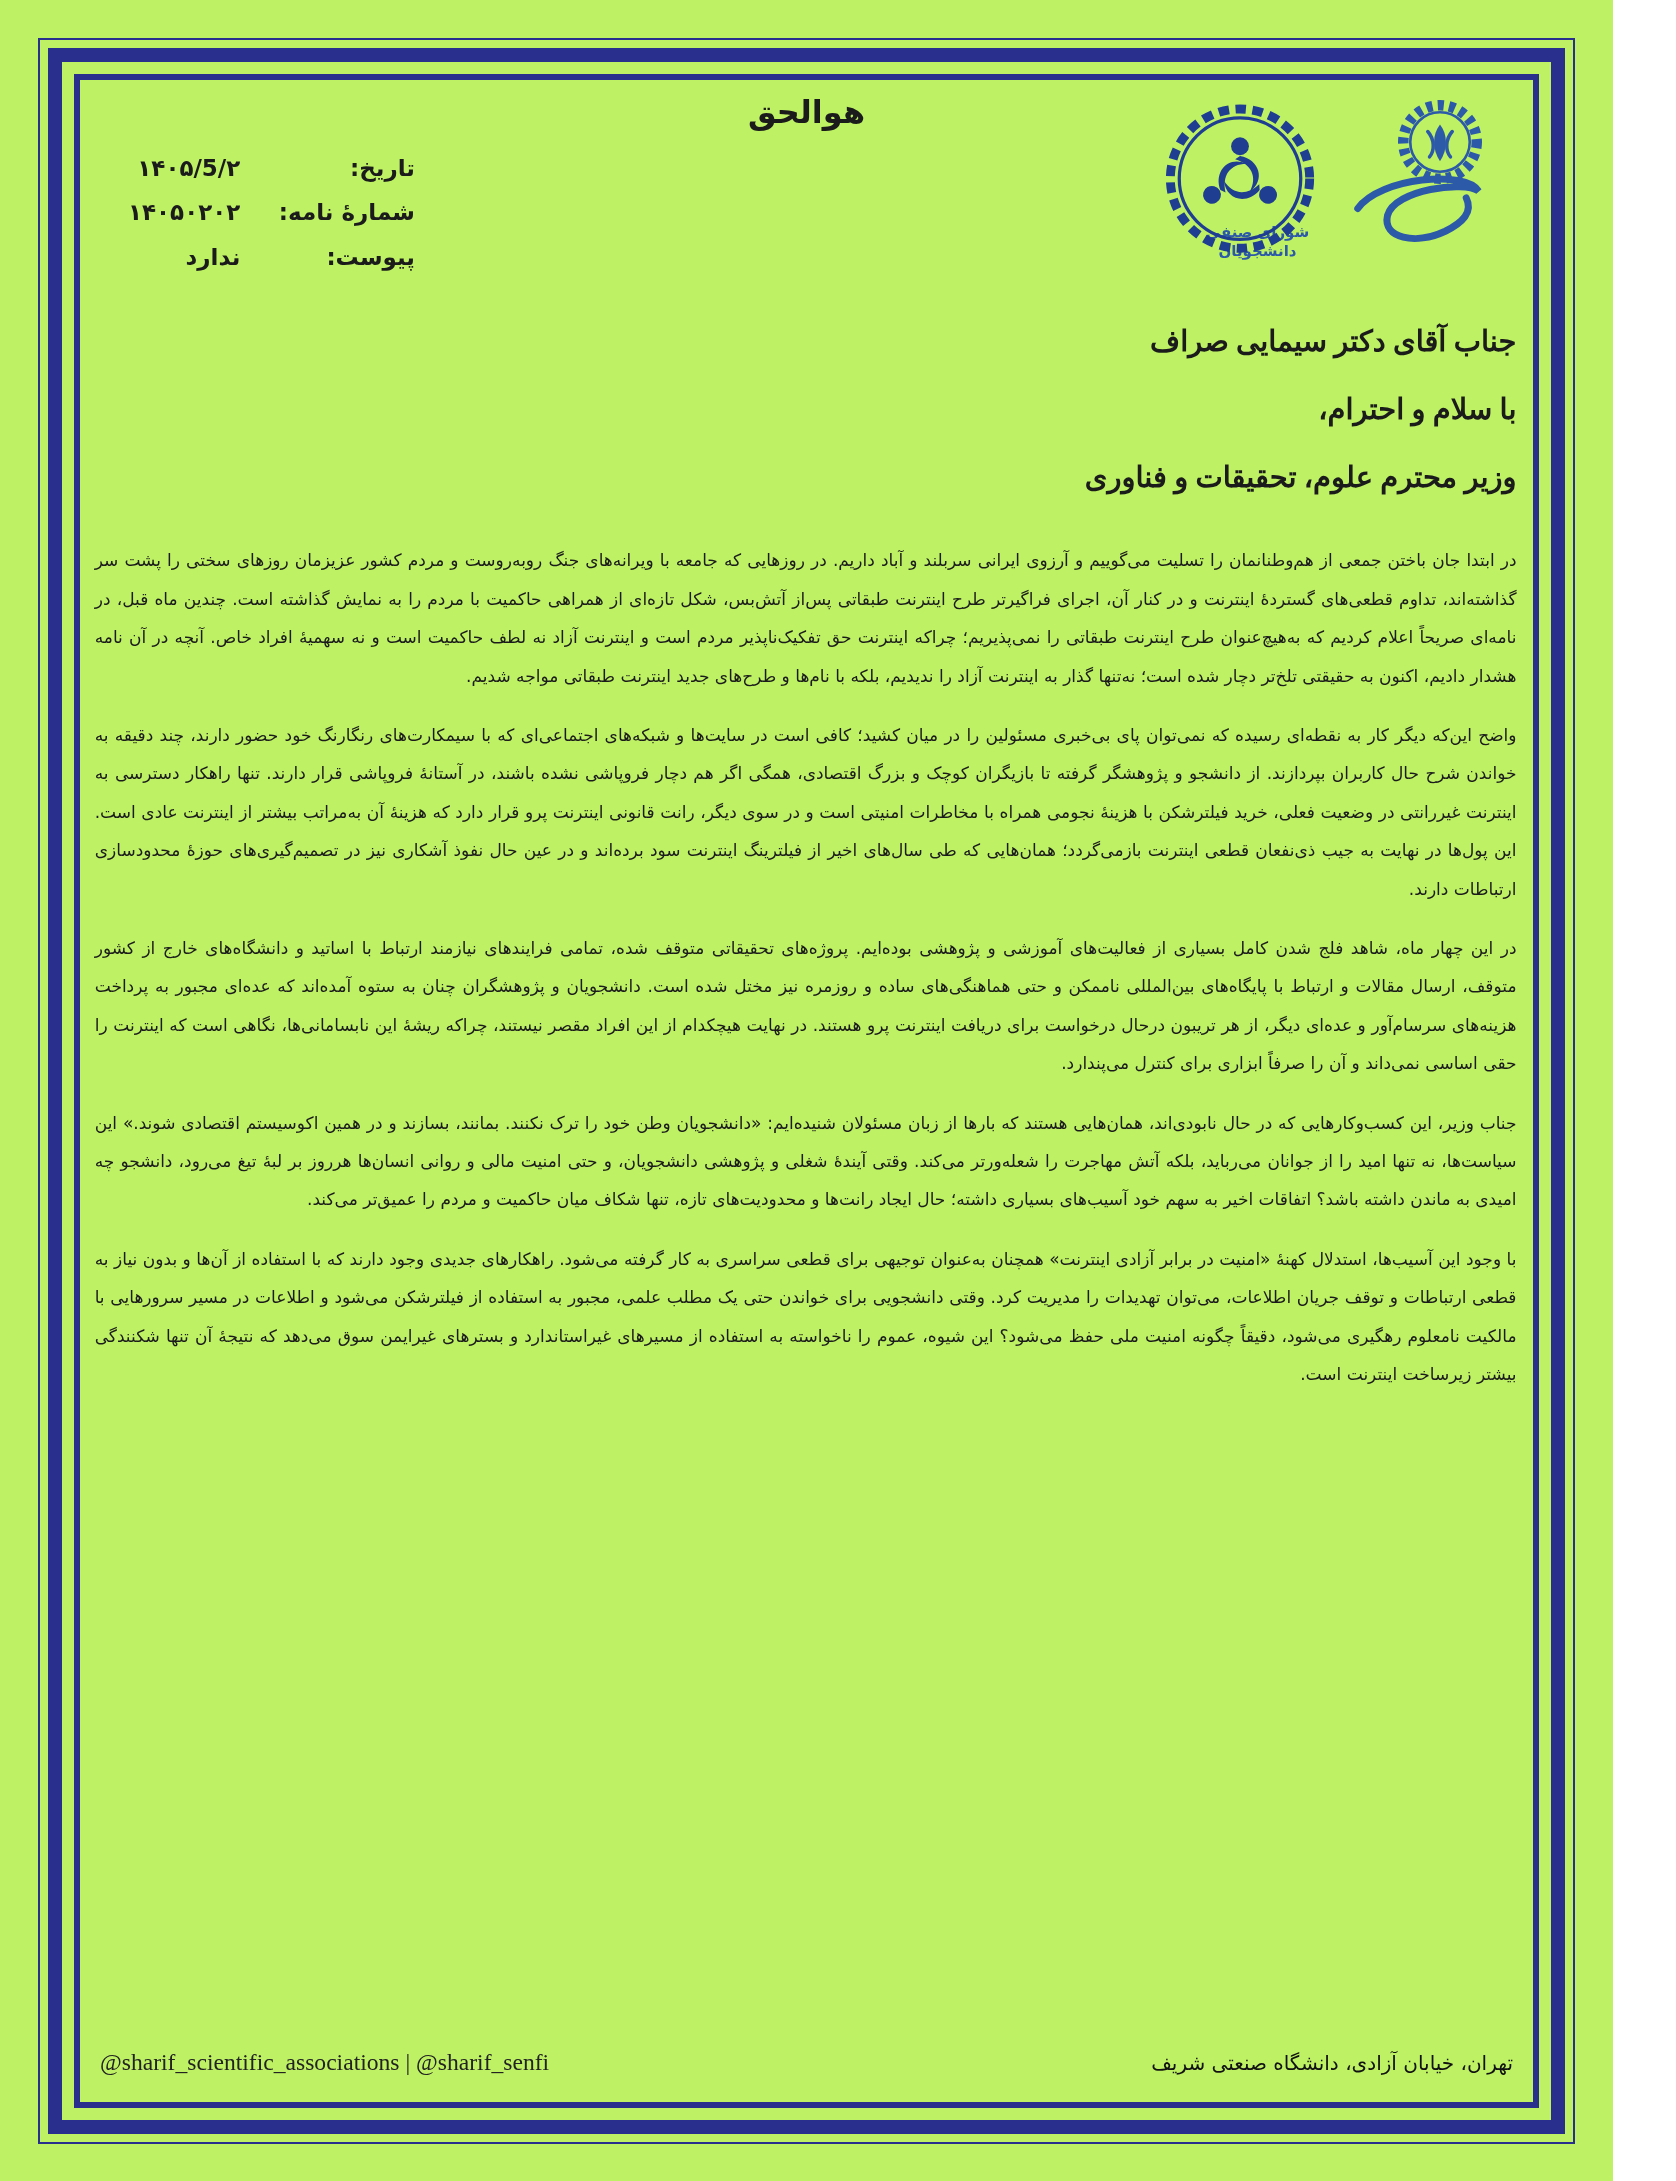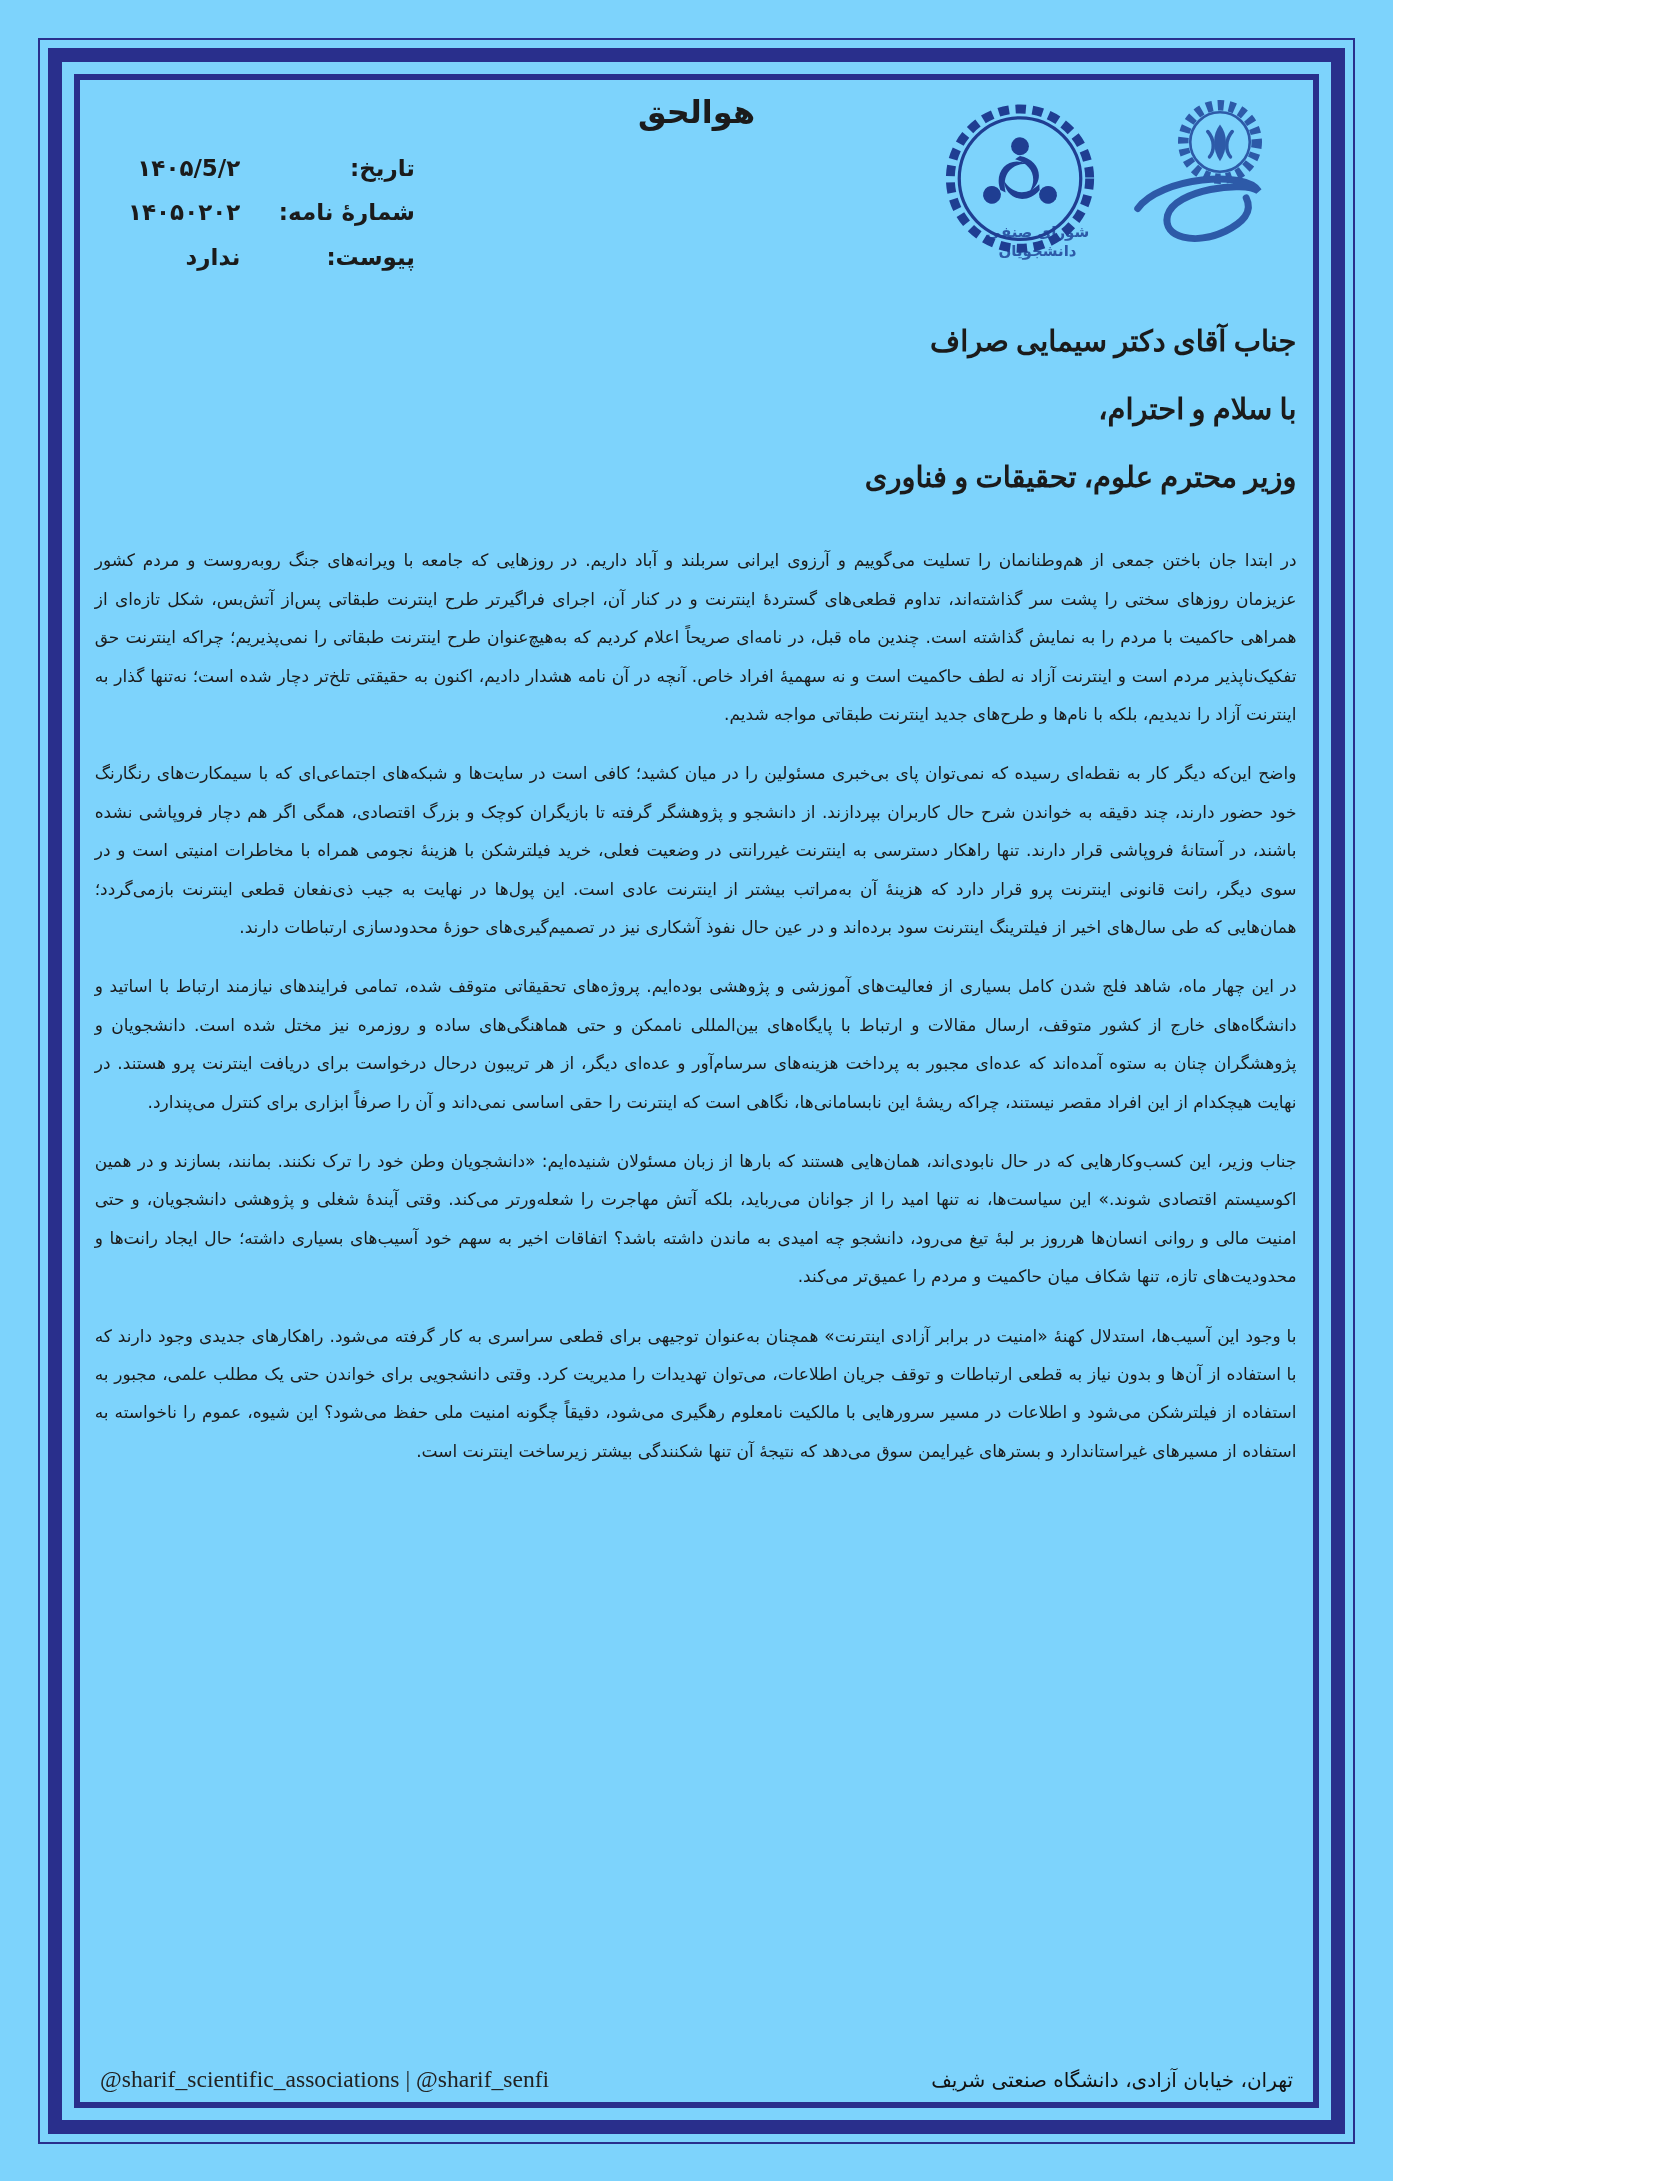--- a/index.html
+++ b/index.html
@@ -1,17 +1,17 @@
 <!DOCTYPE html>
 <html lang="fa" style="font-size:14px"><head>
 <meta charset="utf-8">
 <style>
   html,body{margin:0;padding:0;background:#fff;}
   .page{
-    position:relative;width:1393px;height:2182px;background:#7dd3fc;overflow:hidden;
+    position:relative;width:1613px;height:2182px;background:#bef264;overflow:hidden;
     font-family:"DejaVu Sans",sans-serif;color:#1b1b1b;
   }
   
   .f1{position:absolute;inset:38px;border:2.6px solid #292f8c;}
   .f2{position:absolute;inset:48px;border:14px solid #292f8c;}
   .f3{position:absolute;inset:74px;border:6.1px solid #292f8c;}
   .content{
     position:absolute;left:93px;right:93px;top:84px;bottom:84px;
     direction:rtl;
   }
@@ -30,21 +30,21 @@
   .logo-caption{position:absolute;width:100%;text-align:center;color:#2d5aa8;font-weight:bold;line-height:1.25;}
   .cap1{bottom:26px;font-size:15px;}
   .cap2{bottom:7px;font-size:15px;}
   .recipient{font-weight:bold;font-size:29px;line-height:2.35;margin:5.2px 3.5px 0 0;font-family:Liberation Serif, serif;}
   .letter-body{margin:30px 3.5px 0 1.7px;}
   .letter-body p{
     margin:0 0 21px 0;font-size:17px;line-height:2.26;text-align:justify;
     text-justify:inter-word;
   }
   .footer{
-    position:absolute;bottom:5px;left:7px;right:7px;
+    position:absolute;bottom:22px;left:7px;right:7px;
     display:flex;justify-content:space-between;align-items:baseline;direction:ltr;
   }
   .footer-handles{font-family:"Liberation Serif",serif;font-size:23.6px;color:#222;}
   .footer-address{font-size:20px;direction:rtl;color:#111;}
 </style>
 </head>
 <body>
 
 <div class="page">
 

